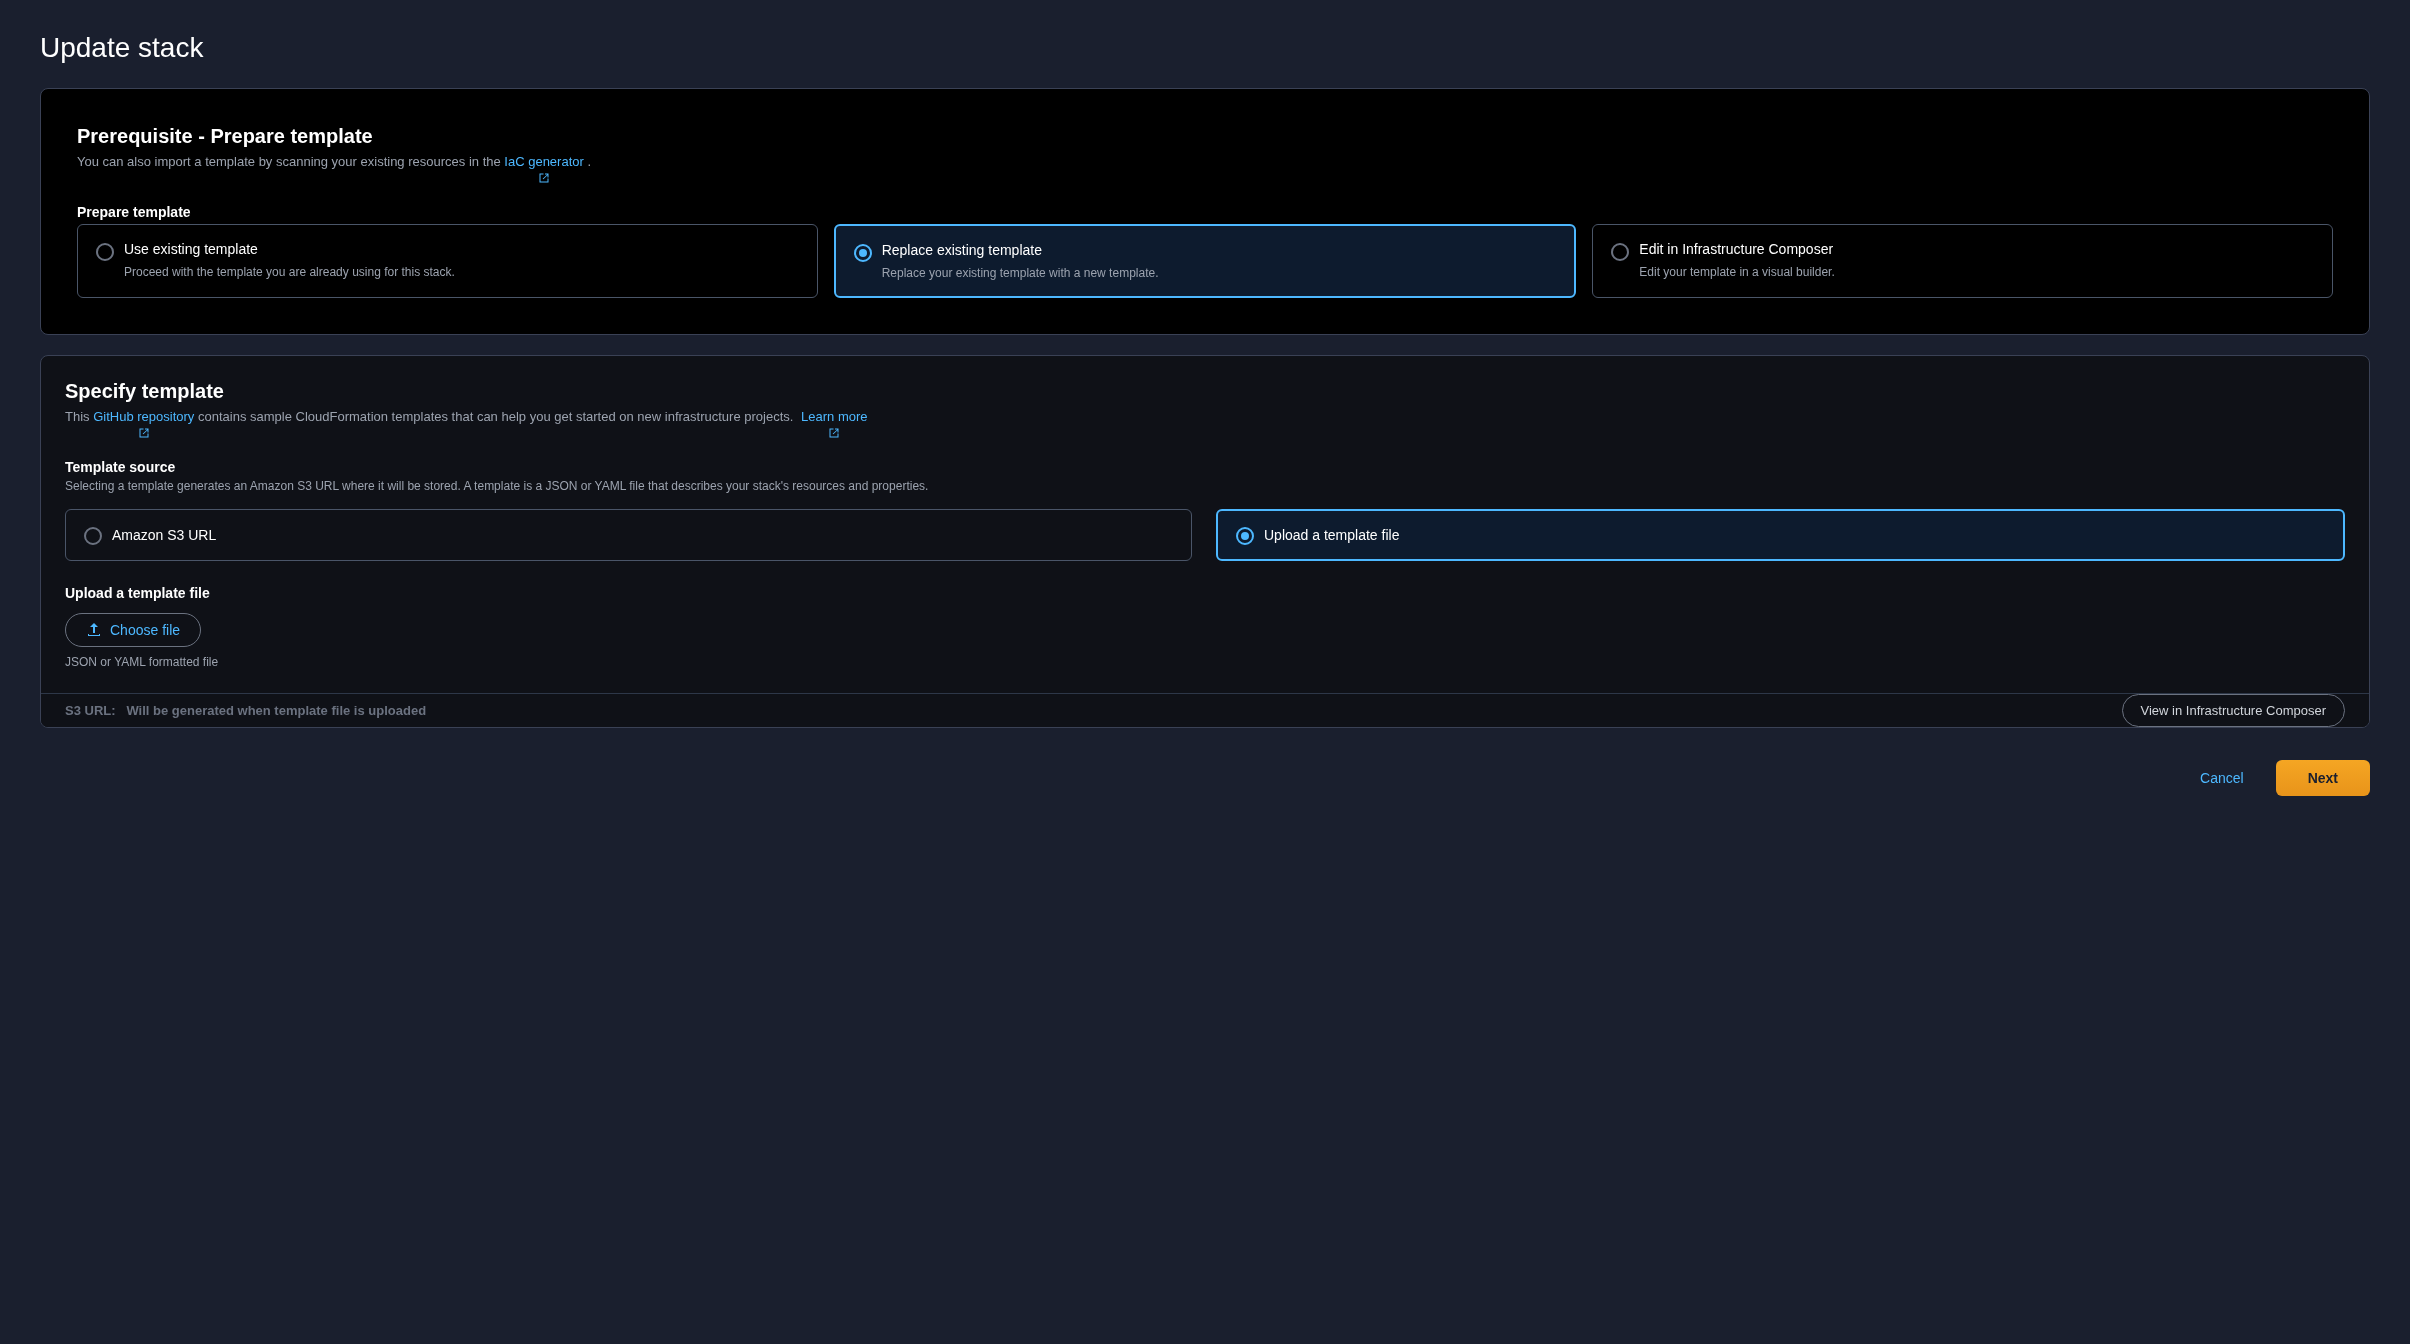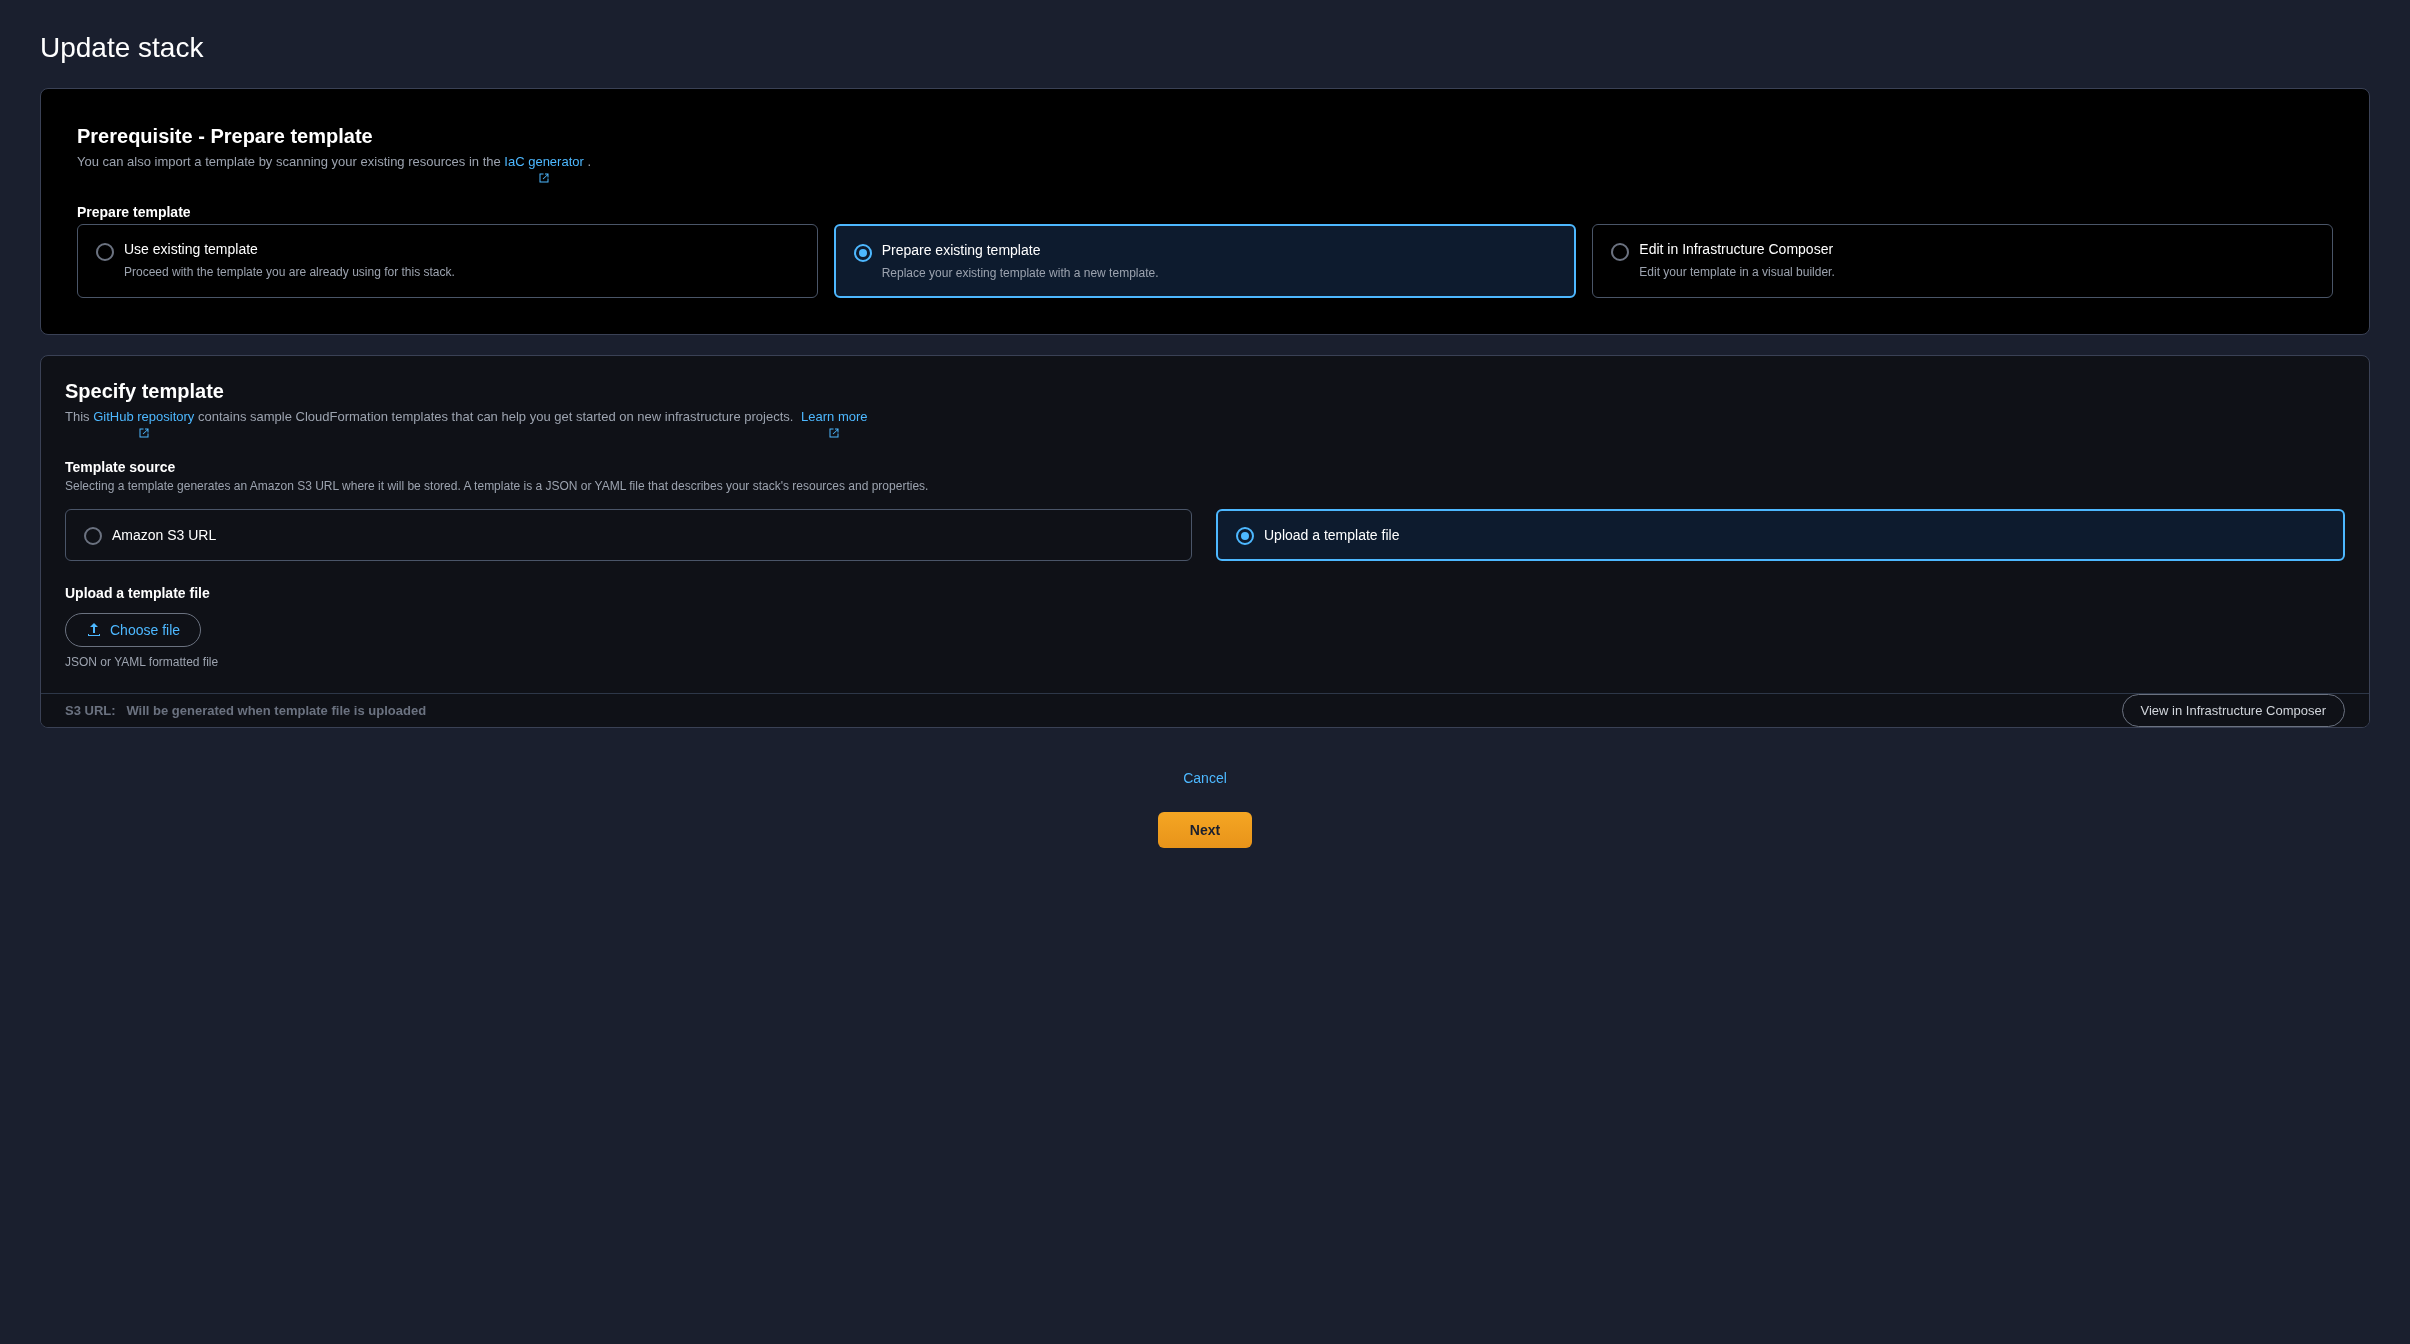--- a/index.html
+++ b/index.html
@@ -240,21 +240,20 @@
       cursor: pointer;
       transition: background 0.15s;
     }
 
     .footer-actions {
       display: flex;
       justify-content: flex-end;
       align-items: center;
       gap: 16px;
       margin-top: 32px;
-      flex-direction: column;
     }
 
     .cancel-btn {
       background: transparent;
       border: none;
       color: #4db8ff;
       font-size: 14px;
       cursor: pointer;
       padding: 10px 16px;
     }
@@ -302,21 +301,21 @@
       <div class="radio-option-header">
         <div class="radio-circle"></div>
         <div class="radio-option-title">Use existing template</div>
       </div>
       <div class="radio-option-desc">Proceed with the template you are already using for this stack.</div>
     </div>
 
     <div class="radio-option selected">
       <div class="radio-option-header">
         <div class="radio-circle checked"></div>
-        <div class="radio-option-title">Prepare existing template</div>
+        <div class="radio-option-title">Replace existing template</div>
       </div>
       <div class="radio-option-desc">Replace your existing template with a new template.</div>
     </div>
 
     <div class="radio-option">
       <div class="radio-option-header">
         <div class="radio-circle"></div>
         <div class="radio-option-title">Edit in Infrastructure Composer</div>
       </div>
       <div class="radio-option-desc">Edit your template in a visual builder.</div>

